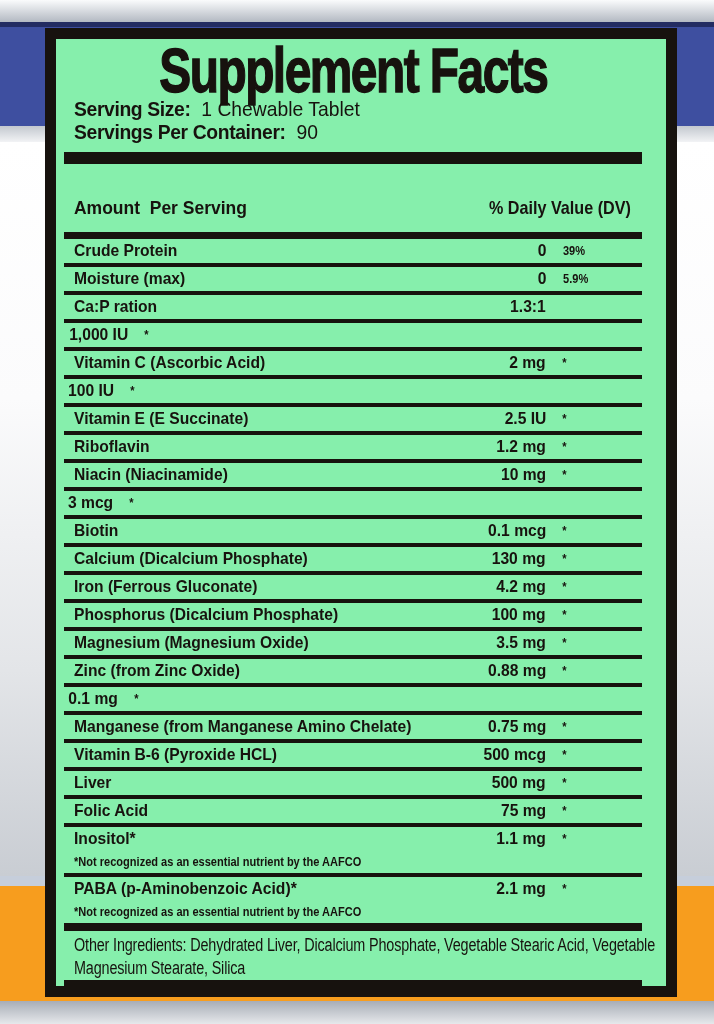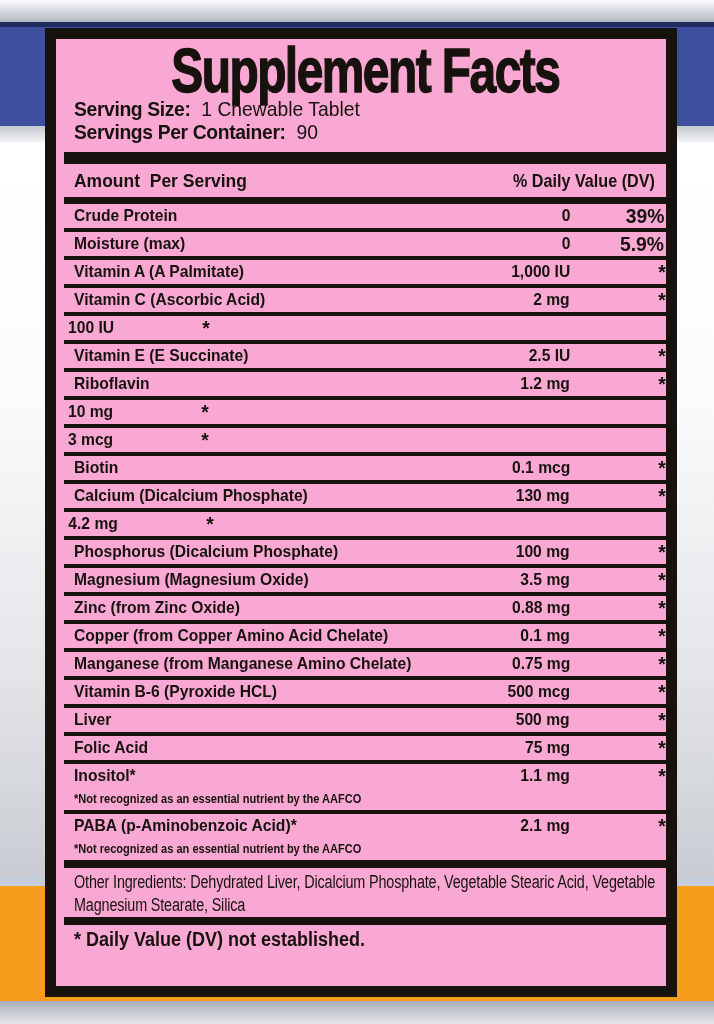--- a/index.html
+++ b/index.html
@@ -13,48 +13,48 @@
   .band-blue{top:22px;height:104px;background:#3e4fa0;border-top:5px solid #232c61;box-sizing:border-box;}
   .strip-mid{top:126px;height:16px;background:linear-gradient(#c3c8cf,#f2f3f5);}
   .bg-main{top:142px;height:734px;background:linear-gradient(#ffffff 0%,#fbfbfc 35%,#e3e5e8 72%,#c9cdd3 100%);}
   .strip-pale{top:876px;height:10px;background:#c6cedb;}
   .band-orange{top:886px;height:115px;background:#f79d1e;}
   .strip-bottom{top:1001px;height:23px;background:linear-gradient(#a7adb6,#e6e8eb);}
 
   
   .card{
     position:absolute;left:45px;top:28px;width:632px;height:969px;box-sizing:border-box;
-    border:11px solid #17120e;background:#f9a8d4;padding:0 0 0 8px;overflow:hidden;
+    border:11px solid #17120e;background:#86efac;padding:0 24px 0 8px;overflow:hidden;
   }
   .cond{display:inline-block;transform:scaleX(.92);white-space:nowrap;}
   .o-left{transform-origin:0 50%;}
   .o-right{transform-origin:100% 50%;}
   .o-center{transform-origin:50% 50%;}
 
   .title{margin-top:2px;height:56px;line-height:58px;text-align:center;}
   .title .t{
     display:inline-block;font-size:63px;font-weight:700;letter-spacing:-2px;
     transform:scaleX(.76);transform-origin:50% 50%;-webkit-text-stroke:1.4px #17120e;white-space:nowrap;
   }
   .serving{padding-left:10px;font-size:21px;line-height:23px;}
   .serving .lbl{font-weight:700;letter-spacing:-0.4px;}
 
   .bar-top{height:12px;background:#17120e;margin-top:9px;}
   .bar-hdr{height:7px;background:#17120e;}
   .bar-s{height:8px;background:#17120e;}
 
-  .hdr{display:flex;justify-content:space-between;align-items:center;height:33px;padding-left:10px;font-size:19px;font-weight:700;}
+  .hdr{display:flex;justify-content:space-between;align-items:center;height:48px;padding-left:10px;font-size:19px;font-weight:700;margin-top:20px;}
   .hdr-left{white-space:pre;}
   .hdr-right{margin-right:11px;}
 
   .row{display:flex;align-items:flex-start;border-bottom:4px solid #17120e;min-height:24px;}
   .row:last-child{border-bottom:0;}
   .name{flex:1;padding-left:10px;font-size:17px;font-weight:700;line-height:24px;}
   .amt{font-size:17px;font-weight:700;line-height:24px;margin-right:16px;text-align:right;}
-  .dv{width:80px;text-align:right;font-size:21px;font-weight:700;line-height:24px;}
+  .dv{width:80px;text-align:left;font-size:12px;font-weight:700;line-height:24px;}
   .note{font-size:12px;font-weight:700;line-height:22px;}
 
   .oi{padding:3px 0 0 10px;font-size:18px;font-weight:400;line-height:23px;}
   .oi-inner{display:block;width:740px;transform:scaleX(.8);transform-origin:0 0;letter-spacing:-0.2px;}
   .footnote{padding:3px 0 0 10px;font-size:20px;font-weight:700;line-height:23px;}
 </style>
 </head>
 <body>
 
 <div class="bg strip-top"></div>
@@ -107,26 +107,34 @@
       
     </div>
     <div class="amt">
       <span class="cond o-right">0</span>
     </div>
     <div class="dv">
       <span class="cond o-center">5.9%</span>
     </div>
   </div>
 
-
-  <div class="row">
-    <div class="name">
-      <span class="cond o-left">Vitamin A (A Palmitate)</span>
-      
-    </div>
+  <div class="row">
+    <div class="name">
+      <span class="cond o-left">Ca:P ration</span>
+      
+    </div>
+    <div class="amt">
+      <span class="cond o-right">1.3:1</span>
+    </div>
+    <div class="dv">
+      <span class="cond o-center"></span>
+    </div>
+  </div>
+
+  <div class="row">
     <div class="amt">
       <span class="cond o-right">1,000 IU</span>
     </div>
     <div class="dv">
       <span class="cond o-center">*</span>
     </div>
   </div>
 
   <div class="row">
     <div class="name">
@@ -170,20 +178,24 @@
     </div>
     <div class="amt">
       <span class="cond o-right">1.2 mg</span>
     </div>
     <div class="dv">
       <span class="cond o-center">*</span>
     </div>
   </div>
 
   <div class="row">
+    <div class="name">
+      <span class="cond o-left">Niacin (Niacinamide)</span>
+      
+    </div>
     <div class="amt">
       <span class="cond o-right">10 mg</span>
     </div>
     <div class="dv">
       <span class="cond o-center">*</span>
     </div>
   </div>
 
   <div class="row">
     <div class="amt">
@@ -214,20 +226,24 @@
     </div>
     <div class="amt">
       <span class="cond o-right">130 mg</span>
     </div>
     <div class="dv">
       <span class="cond o-center">*</span>
     </div>
   </div>
 
   <div class="row">
+    <div class="name">
+      <span class="cond o-left">Iron (Ferrous Gluconate)</span>
+      
+    </div>
     <div class="amt">
       <span class="cond o-right">4.2 mg</span>
     </div>
     <div class="dv">
       <span class="cond o-center">*</span>
     </div>
   </div>
 
   <div class="row">
     <div class="name">
@@ -262,24 +278,20 @@
     </div>
     <div class="amt">
       <span class="cond o-right">0.88 mg</span>
     </div>
     <div class="dv">
       <span class="cond o-center">*</span>
     </div>
   </div>
 
   <div class="row">
-    <div class="name">
-      <span class="cond o-left">Copper (from Copper Amino Acid Chelate)</span>
-      
-    </div>
     <div class="amt">
       <span class="cond o-right">0.1 mg</span>
     </div>
     <div class="dv">
       <span class="cond o-center">*</span>
     </div>
   </div>
 
   <div class="row">
     <div class="name">

